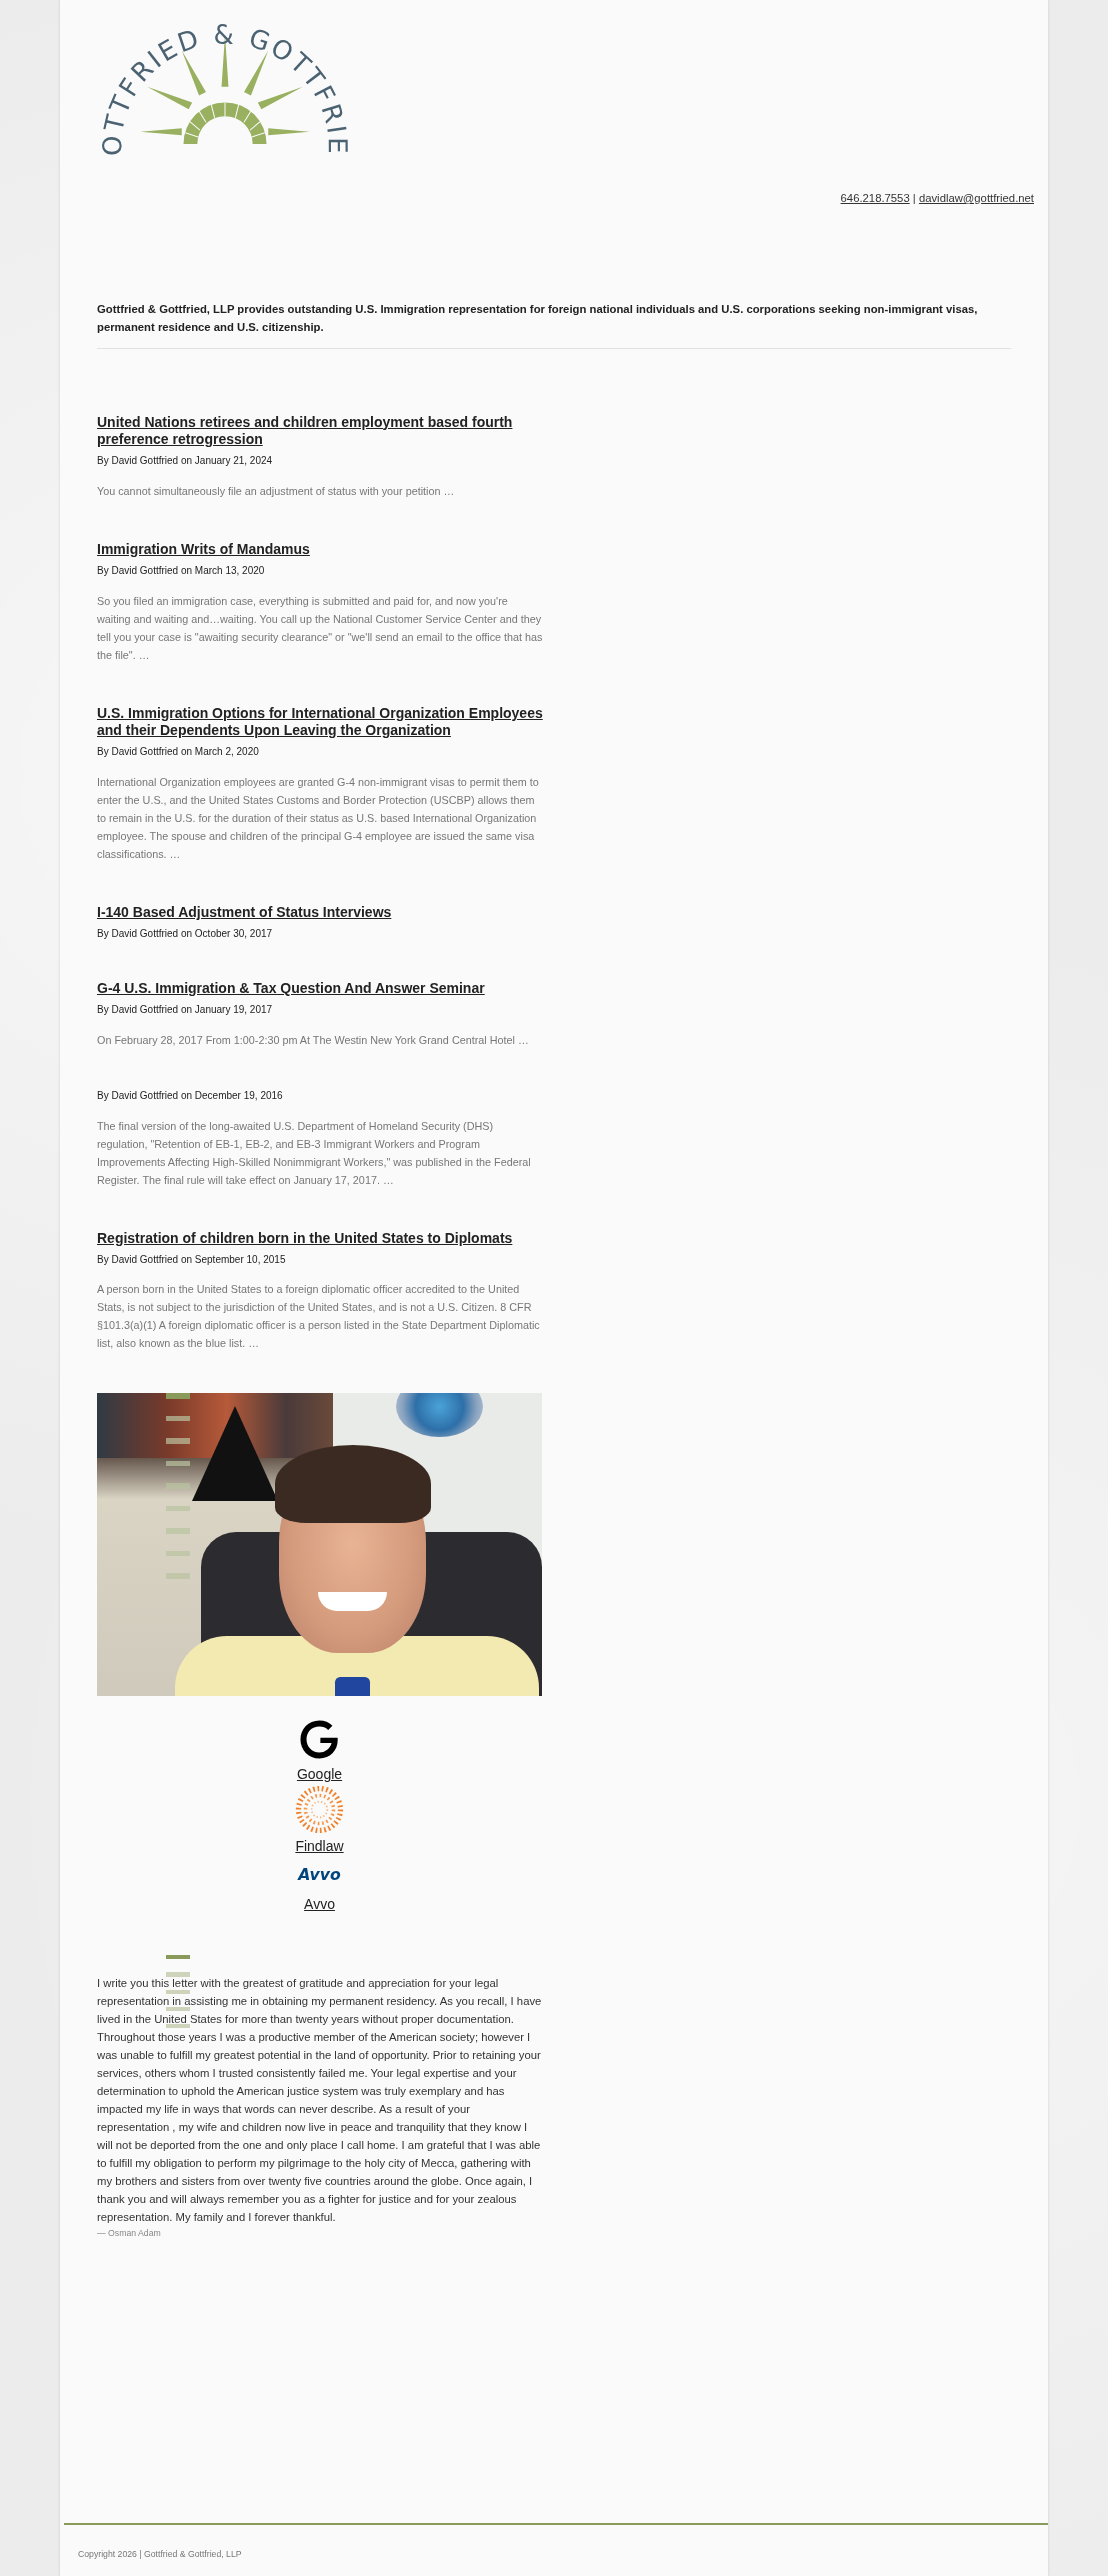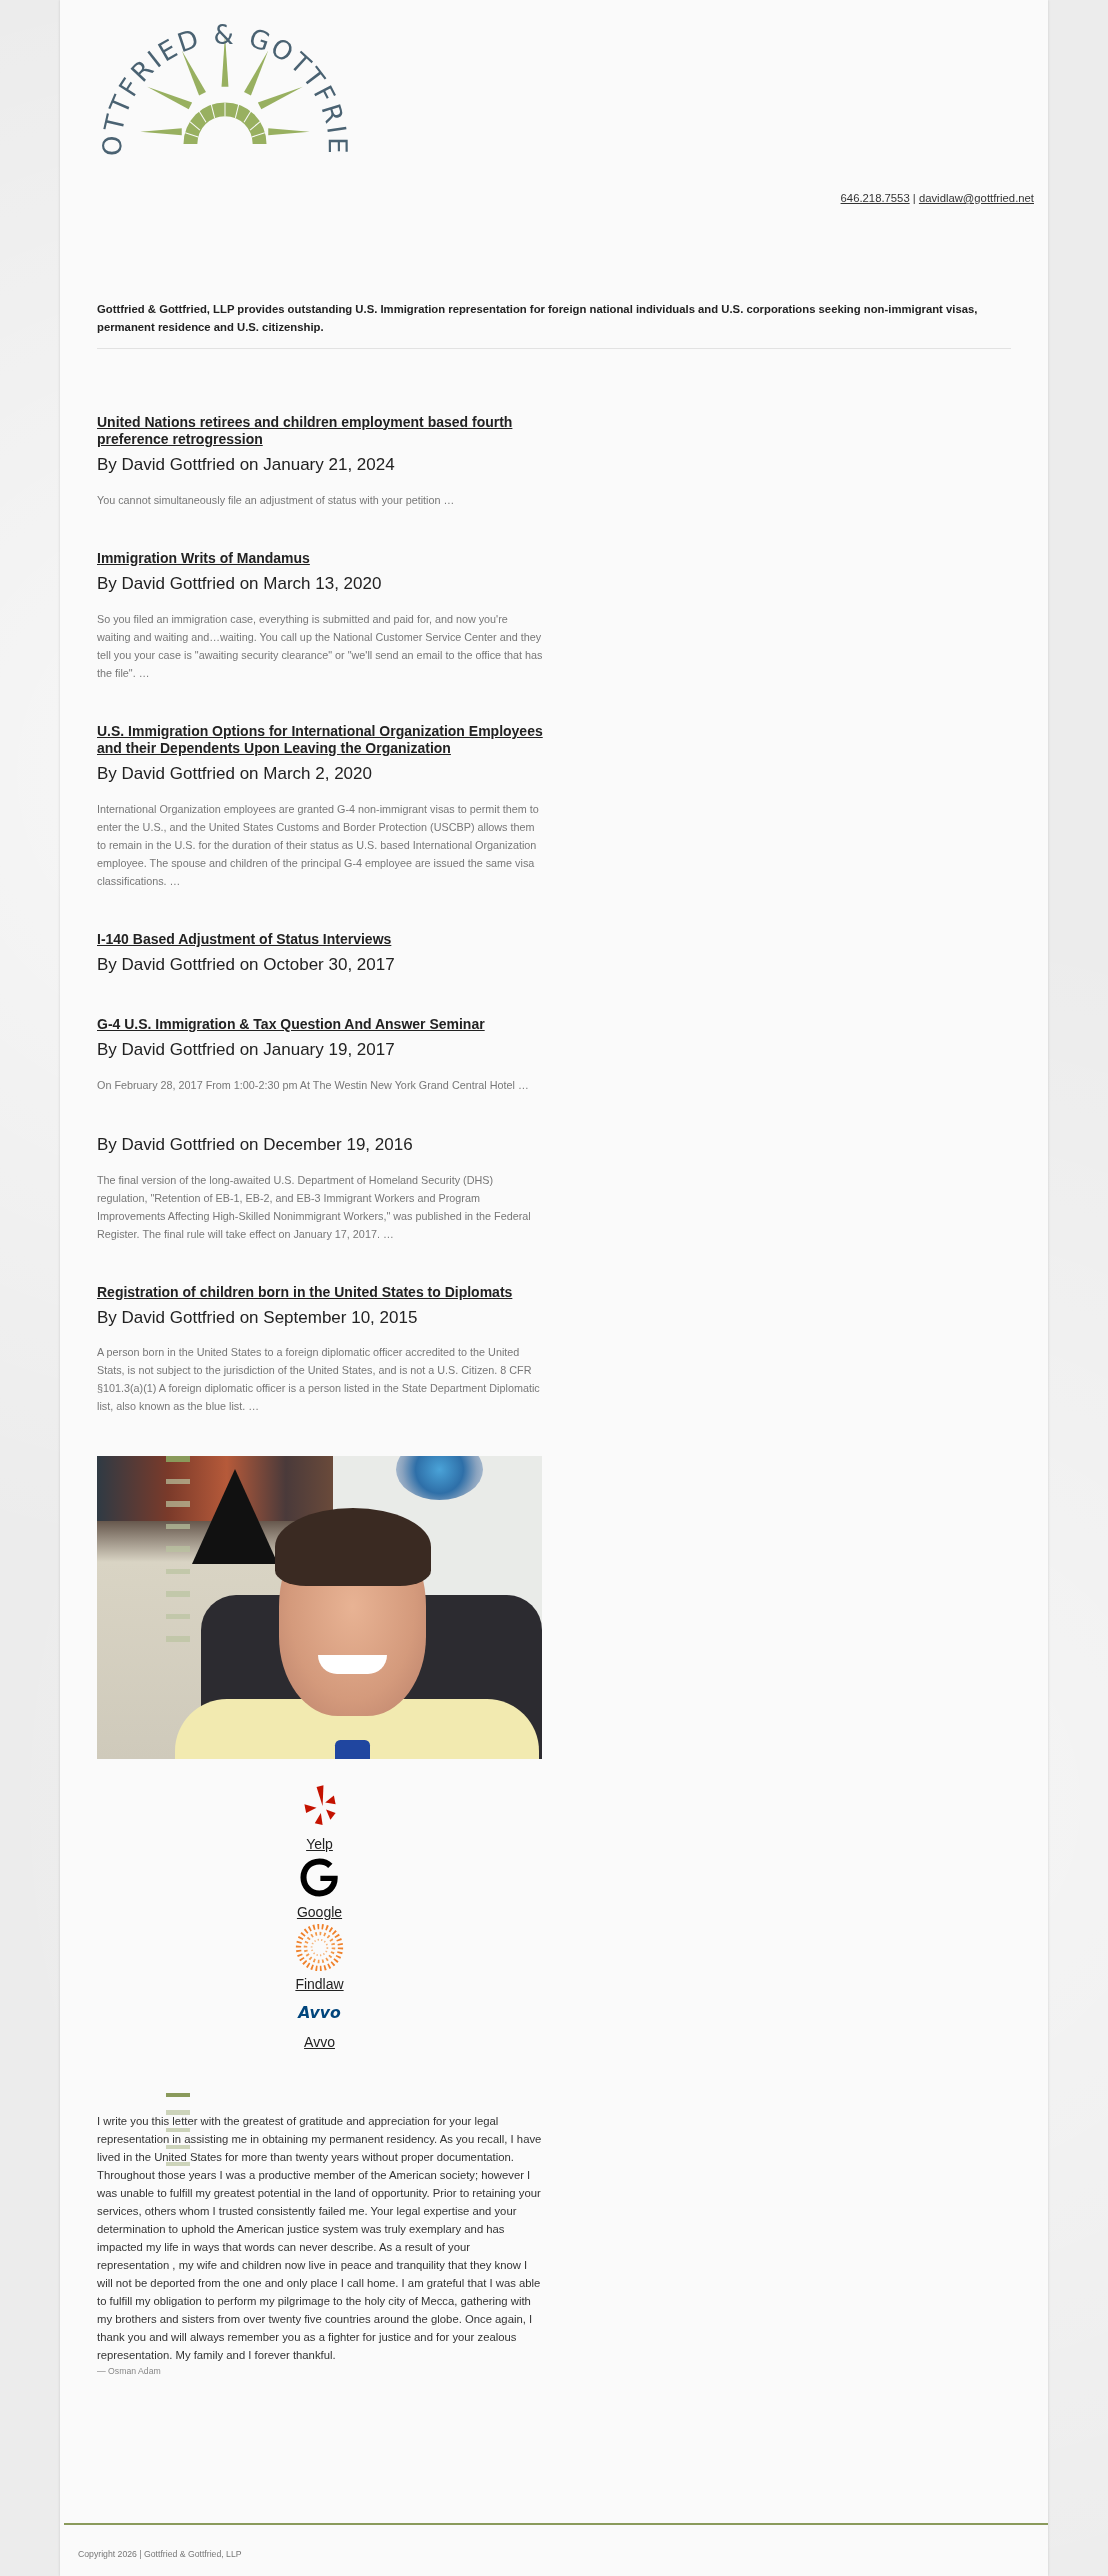--- a/index.html
+++ b/index.html
@@ -32,21 +32,21 @@
     padding: 22.5px 0 12px;
     font-size: 11.3px; font-weight: bold; line-height: 18px; color: #222;
     border-bottom: 1.7px solid #e2e2e2;
   }
   .posts { padding: 34px 37px 0 37px; width: 520px; margin-top: 31px; }
   .post { margin-bottom: 41px; }
   .post-title {
     display: block; font-size: 14px; font-weight: bold; line-height: 17.3px;
     color: #222; text-decoration: underline;
   }
-  .post-meta { font-size: 17px; color: #222; margin-top: 7px; }
+  .post-meta { font-size: 10px; color: #222; margin-top: 7px; }
   .post-excerpt {
     font-size: 10.8px; color: #777; line-height: 18px; margin-top: 15.6px;
   }
   .slider { position: relative; margin: 14px 0 0 37px; width: 445px; }
   .slider-dots { position: absolute; left: 69px; top: 0; width: 24px; z-index: 3; }
   .dot { display: block; height: 5.2px; width: 24px; background: #b9c3a0; opacity: 0.7; margin-bottom: 17.3px; }
   .dot.active { background: #8a9a5b; opacity: 1; }
   .photo {
     position: relative; margin-top: 15.6px; width: 445px; height: 303px; overflow: hidden;
     background: linear-gradient(180deg, #3a3030 0%, #5a4a40 20%, #d9d4c4 35%, #cfcabb 100%);
@@ -180,32 +180,20 @@
       <div class="shirt"></div>
       <div class="face"></div>
       <div class="hair"></div>
       <div class="smile"></div>
       <div class="tie"></div>
     </div>
   </div>
 
   <div class="reviews">
     <a class="review-link">
-      <svg class="icon" width="52" height="52" viewBox="0 0 60 60">
-        <g fill="#c41200">
-          <path d="M26 8 L34 6 L33 30 Z"></path>
-          <path d="M36 26 L46 18 L48 28 Z"></path>
-          <path d="M37 34 L48 38 L42 46 Z"></path>
-          <path d="M31 38 L33 52 L24 50 Z"></path>
-          <path d="M26 32 L14 38 L12 28 Z"></path>
-        </g>
-      </svg>
-      <span class="label">Yelp</span>
-    </a>
-    <a class="review-link">
       <svg class="icon" width="45" height="45" viewBox="0 0 52 52">
         <path d="M47 24 H27 V30 H40 C38 37 32 41 26 41 C17 41 11 34 11 26 C11 17 17 11 26 11 C30 11 33 12 36 15 L41 10 C37 6 32 4 26 4 C13 4 4 14 4 26 C4 38 13 48 26 48 C38 48 47 39 47 27 Z" fill="#000"></path>
       </svg>
       <span class="label">Google</span>
     </a>
     <a class="review-link">
       <svg class="icon" width="49" height="49" viewBox="0 0 56 56">
         <circle cx="28" cy="28" r="24" fill="none" stroke="#f0812a" stroke-width="6" stroke-dasharray="2 3"></circle>
         <circle cx="28" cy="28" r="16" fill="none" stroke="#f39a4c" stroke-width="4" stroke-dasharray="2 3"></circle>
         <circle cx="28" cy="28" r="9" fill="none" stroke="#f6b57a" stroke-width="2" stroke-dasharray="1.5 2.5"></circle>

